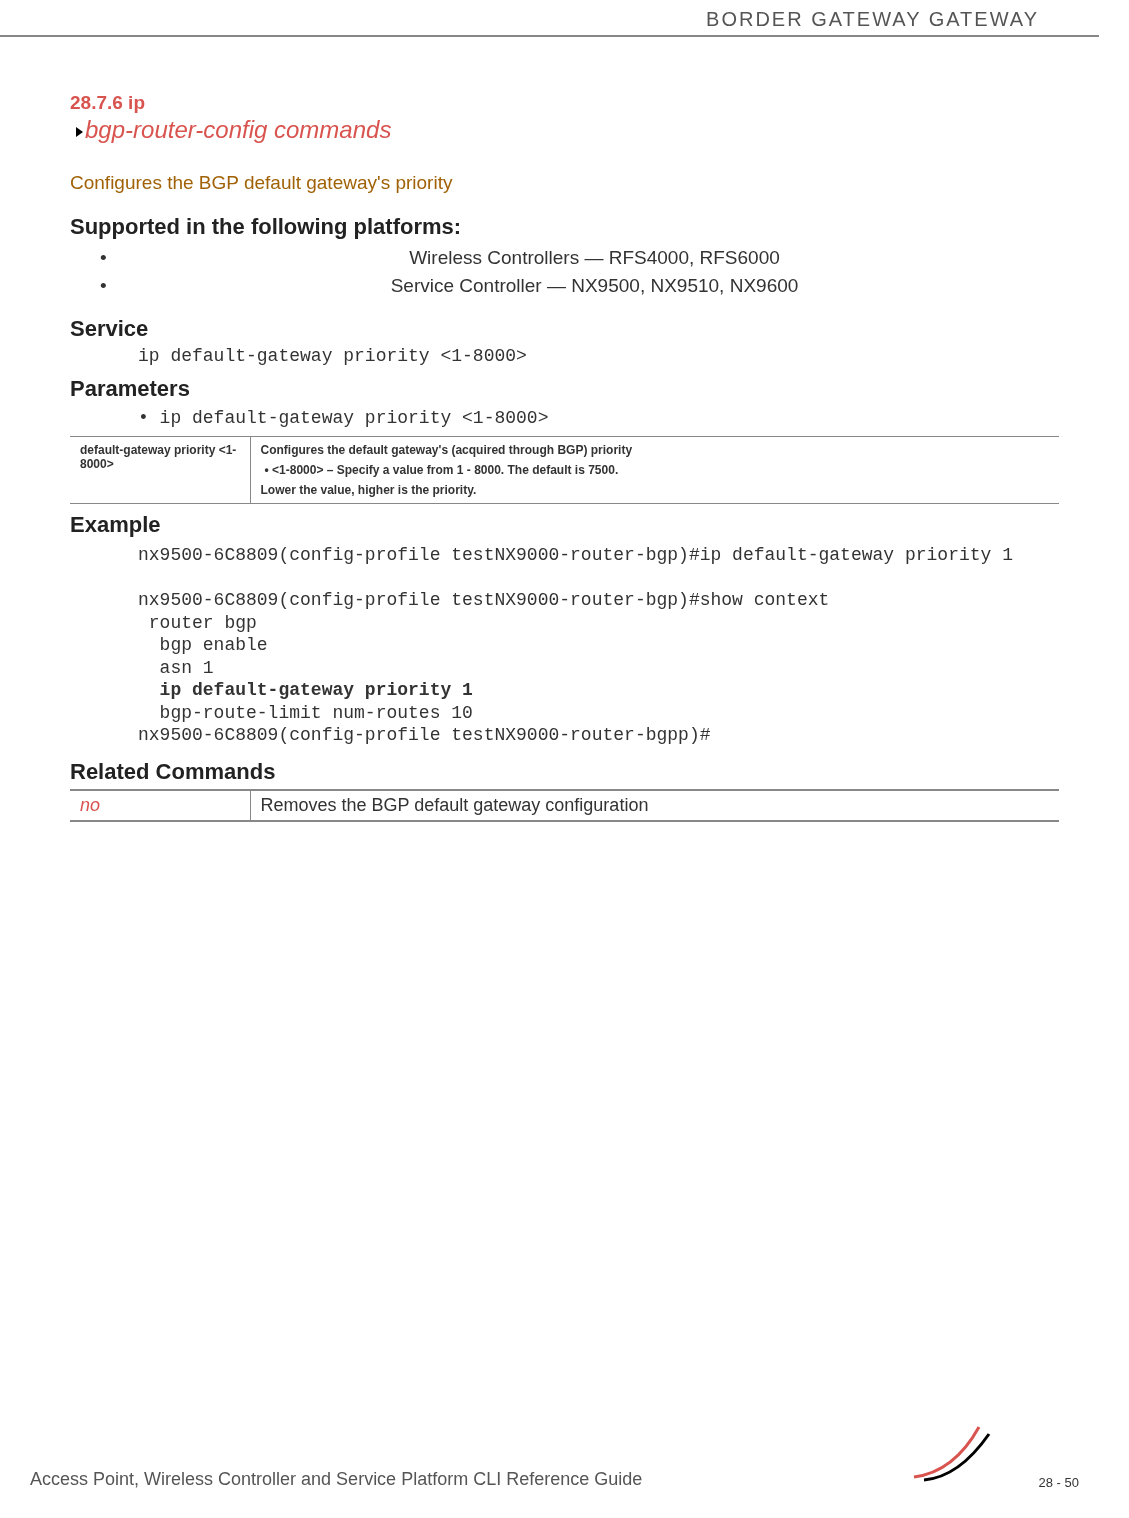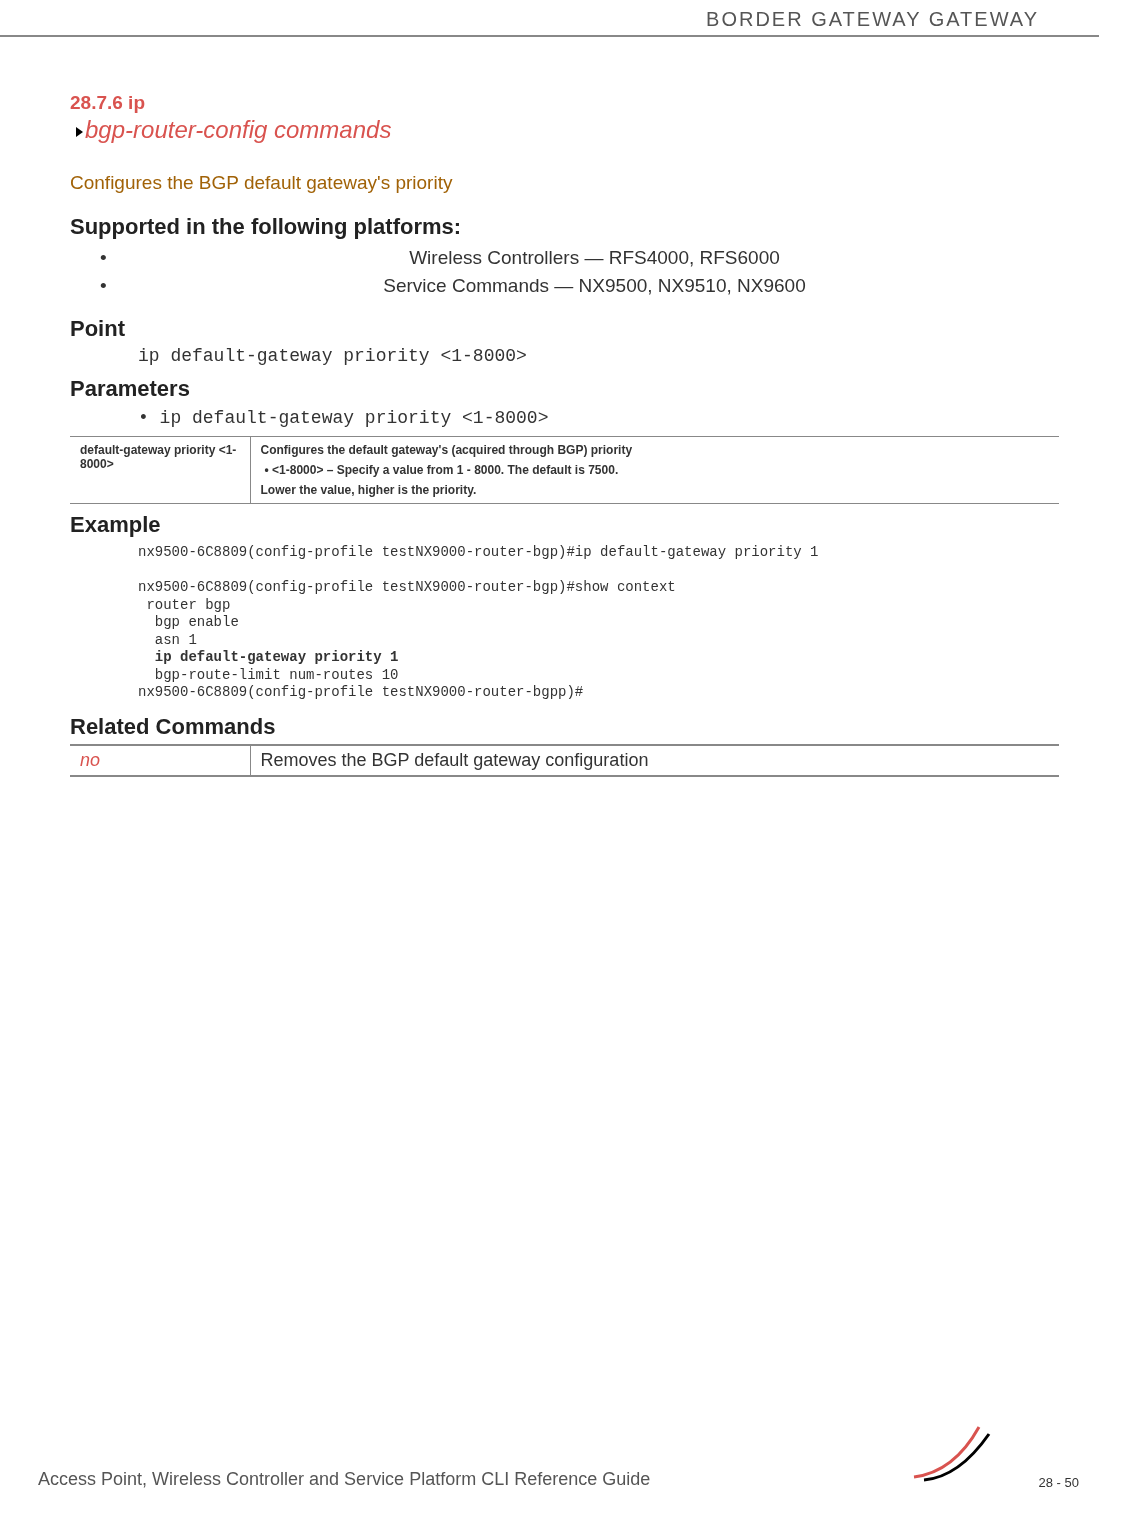--- a/index.html
+++ b/index.html
@@ -117,21 +117,21 @@
     .param-table .sub-bullet {
       padding-left: 4px;
       padding-top: 6px;
       padding-bottom: 6px;
     }
     .param-table .sub-bullet::before {
       content: "•  ";
     }
     .example-block {
       font-family: "Courier New", monospace;
-      font-size: 14px;
+      font-size: 18px;
       white-space: pre;
       margin: 6px 0 12px 68px;
       line-height: 1.25;
     }
     .example-block .bold { font-weight: 700; }
     .related-table {
       width: 100%;
       border-collapse: collapse;
     }
     .related-table td {
@@ -143,21 +143,21 @@
     }
     .related-table td:first-child {
       border-right: 1px solid #888;
       width: 180px;
       color: #d9534f;
       font-style: italic;
     }
     .footer {
       position: absolute;
       bottom: 28px;
-      left: 8px;
+      left: 0;
       right: 0;
       padding: 0 50px 0 30px;
       text-align: center;
     }
     .footer-line {
       display: flex;
       justify-content: space-between;
       align-items: flex-end;
       font-size: 18px;
       color: #555;
@@ -185,24 +185,24 @@
 
   <div class="breadcrumb">
     <span class="arrow"></span><span>bgp-router-config commands</span>
   </div>
 
   <div class="desc">Configures the BGP default gateway's priority</div>
 
   <div class="subhead">Supported in the following platforms:</div>
   <ul class="bullet-list">
     <li>Wireless Controllers — RFS4000, RFS6000</li>
-    <li>Service Commands — NX9500, NX9510, NX9600</li>
+    <li>Service Controller — NX9500, NX9510, NX9600</li>
   </ul>
 
-  <div class="subhead">Point</div>
+  <div class="subhead">Service</div>
   <div class="code-line">ip default-gateway priority &lt;1-8000&gt;</div>
 
   <div class="subhead">Parameters</div>
   <div class="param-line">ip default-gateway priority &lt;1-8000&gt;</div>
 
   <table class="param-table">
     <tbody>
         <tr>
       <td>default-gateway priority &lt;1-8000&gt;</td>
       <td>

